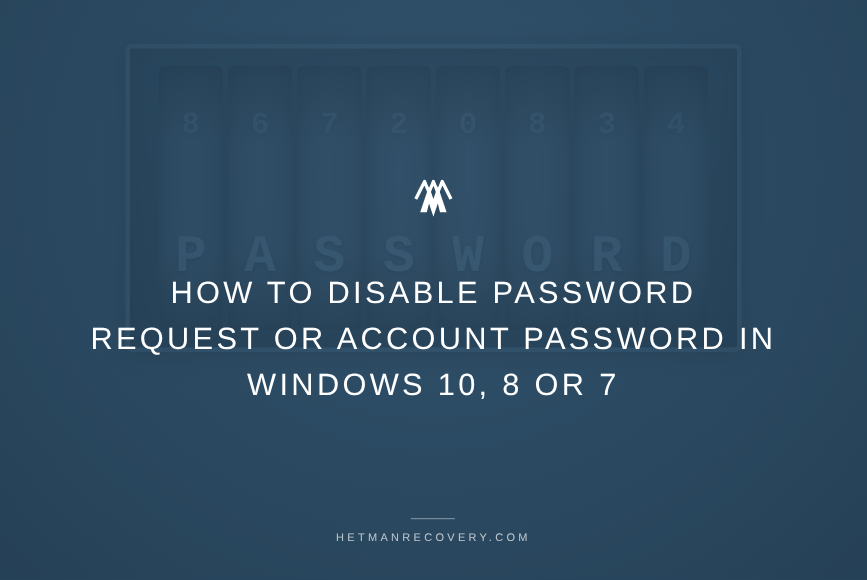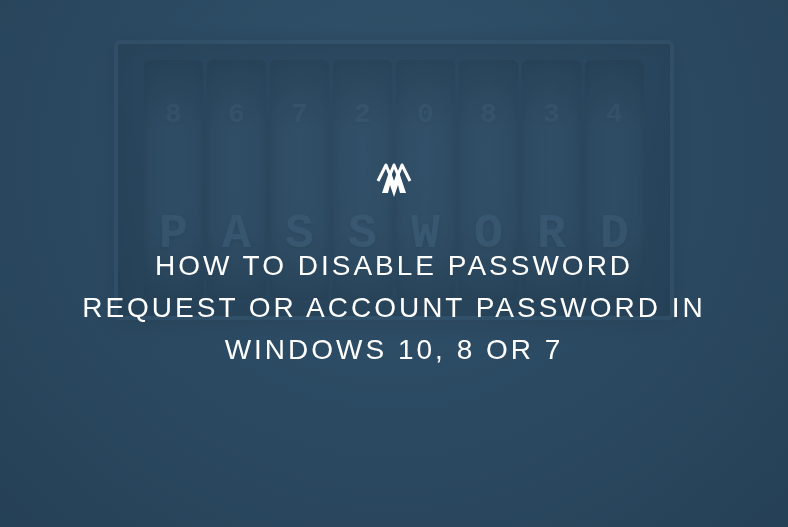--- a/index.html
+++ b/index.html
@@ -199,13 +199,17 @@
   <div class="content">
     <div class="logo">
       <svg viewBox="0 0 48 48" fill="none">
         <path d="M 12 36 L 20 12 L 24 24 L 28 12 L 36 36 L 30 36 L 28 28 L 24 40 L 20 28 L 18 36 Z" fill="#ffffff"></path>
         <path d="M 8 24 L 16 8 L 20 18 L 24 8 L 28 18 L 32 8 L 40 24" stroke="#ffffff" stroke-width="3" fill="none" stroke-linejoin="round"></path>
       </svg>
     </div>
     <h1 class="title">HOW TO DISABLE PASSWORD REQUEST OR ACCOUNT PASSWORD IN WINDOWS 10, 8 OR 7</h1>
   </div>
 
+  <div class="footer">
+    <div class="footer-divider"></div>
+    <div class="footer-text">HETMANRECOVERY.COM</div>
+  </div>
 </div>
 
 </body></html>

